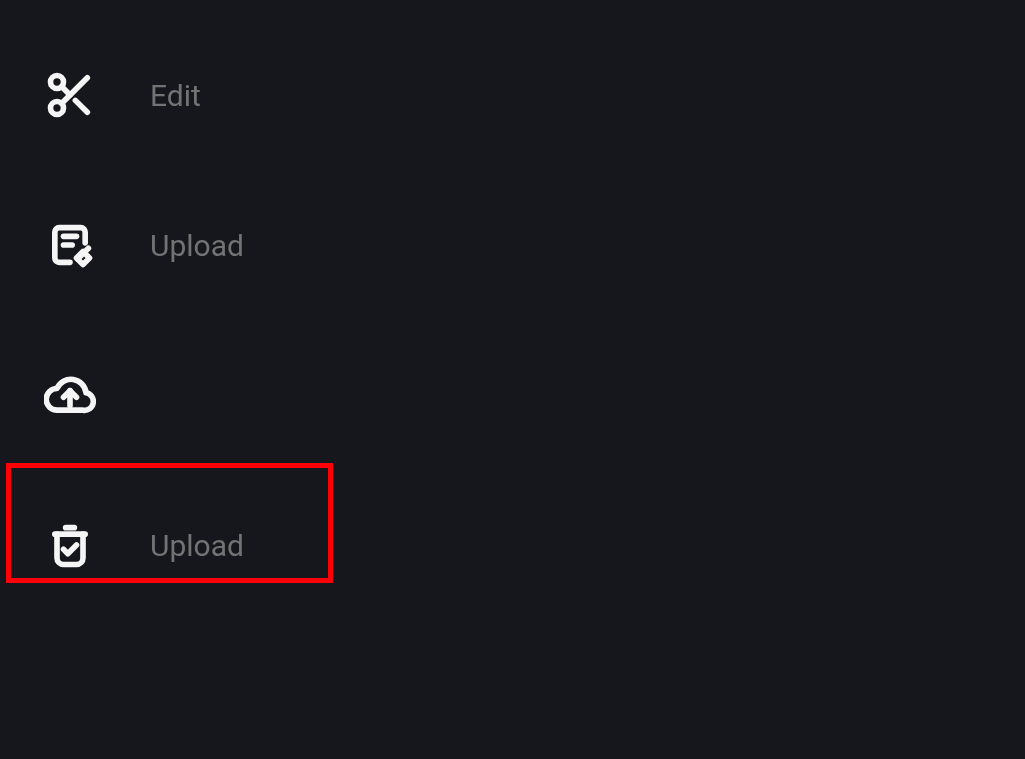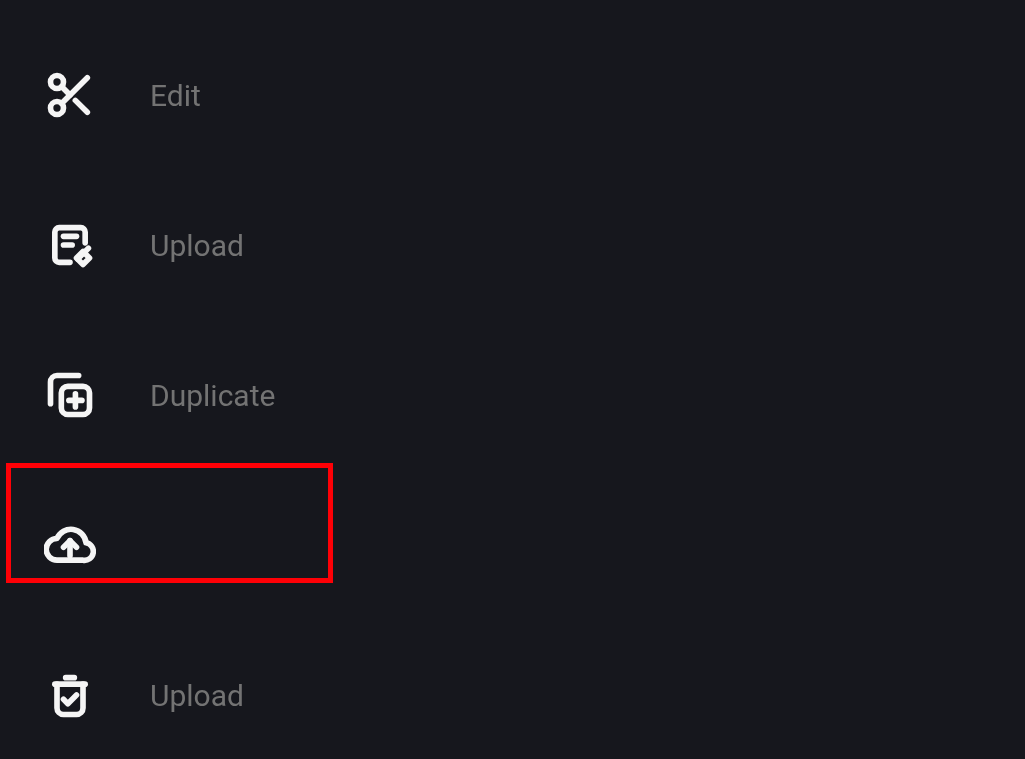--- a/index.html
+++ b/index.html
@@ -83,31 +83,20 @@
         <path d="M12 20h-5a2 2 0 0 1 -2 -2v-12a2 2 0 0 1 2 -2h10a2 2 0 0 1 2 2v5"></path>
         <line x1="9" y1="8" x2="15" y2="8"></line>
         <line x1="9" y1="12" x2="13" y2="12"></line>
         <path d="M15 18l3 -3l3 3l-3 3z" fill="none"></path>
         <path d="M20.5 13.5l-5 5"></path>
       </svg>
     </span>
     <span class="label">Upload</span>
   </div>
 
-  <div class="menu-item">
-    <span class="icon-wrap">
-      <svg viewBox="0 0 24 24">
-        <rect x="8" y="8" width="13" height="13" rx="3" ry="3"></rect>
-        <path d="M16 3H6a3 3 0 0 0-3 3v10"></path>
-        <line x1="14.5" y1="11.5" x2="14.5" y2="17.5"></line>
-        <line x1="11.5" y1="14.5" x2="17.5" y2="14.5"></line>
-      </svg>
-    </span>
-    <span class="label">Duplicate</span>
-  </div>
 
   <div class="menu-item">
     <span class="icon-wrap">
       <svg viewBox="0 0 24 24">
         <path d="M6 19a5 5 0 0 1 0-10 7 7 0 0 1 13.4 2A4 4 0 0 1 18 19H6z"></path>
         <polyline points="9 13 12 10 15 13"></polyline>
         <line x1="12" y1="10" x2="12" y2="17"></line>
       </svg>
     </span>
   </div>

